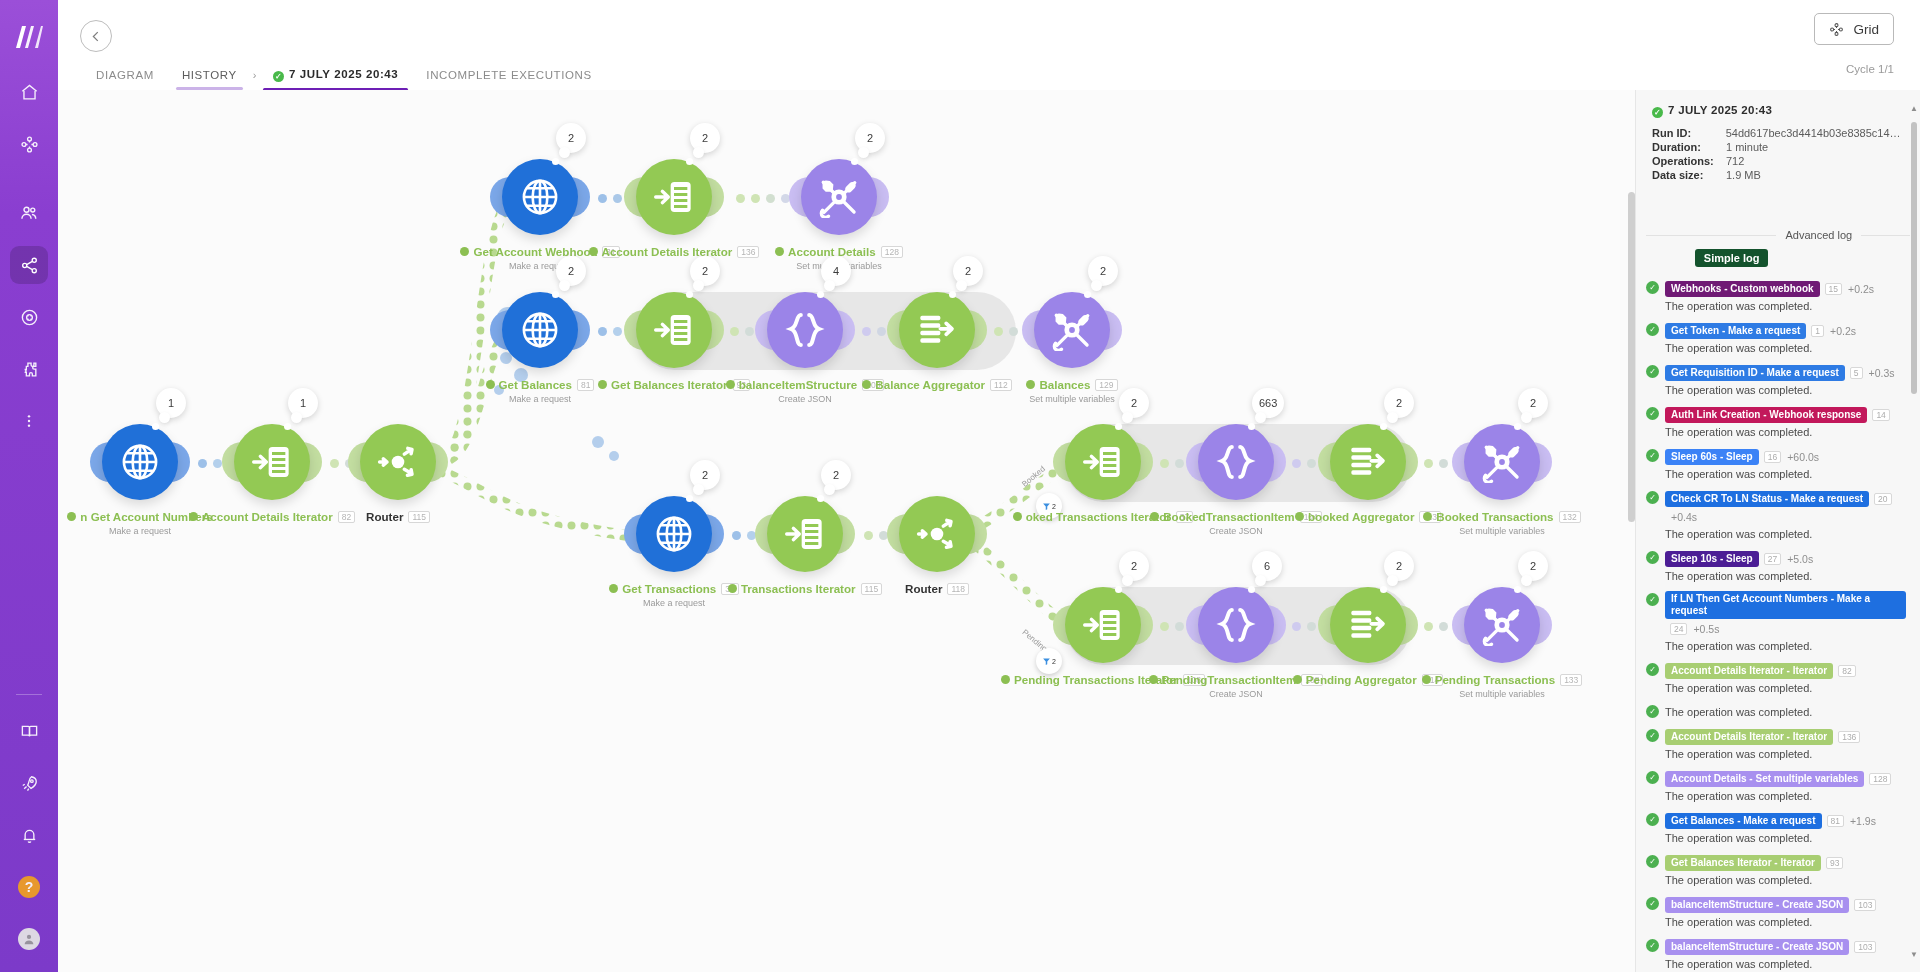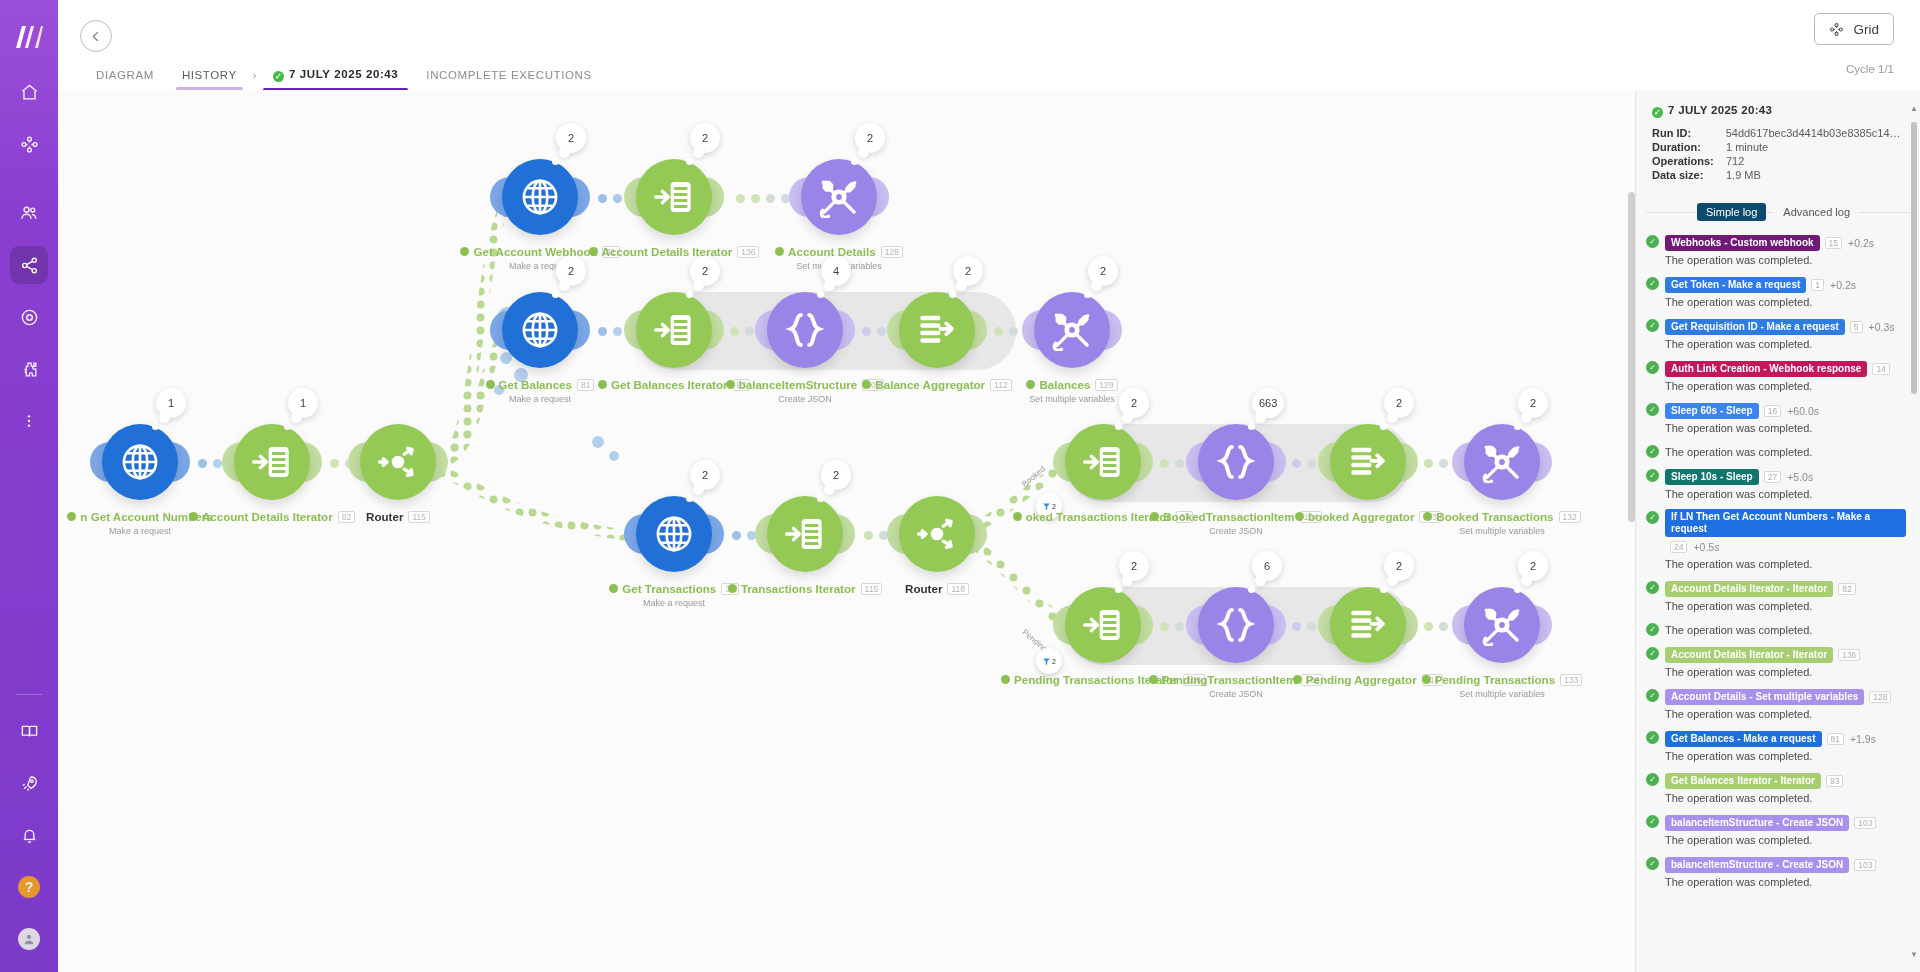--- a/index.html
+++ b/index.html
@@ -98,21 +98,21 @@
   }
   #rp-head{ padding:14px 16px 4px; }
   #rp-date{ font-size:11.5px; font-weight:bold; color:#2e2e2e; letter-spacing:.3px; }
   #rp-meta{ margin-top:9px; font-size:11px; color:#3a3a3a; }
   #rp-meta .row{ display:flex; margin-bottom:2px;}
   #rp-meta .k{ width:74px; font-weight:bold; color:#333;}
   #rp-meta .v{ color:#5b5b5b; overflow:hidden;text-overflow:ellipsis;white-space:nowrap;}
   #log-switch{ display:flex;align-items:center;justify-content:center;gap:8px;margin:16px 10px 8px; position:relative;}
   #log-switch:before{content:"";position:absolute;left:0;right:0;top:50%;height:1px;background:#e2e2e2;}
   .sw{ position:relative;z-index:2;font-size:11px;padding:3px 9px;border-radius:3px;cursor:pointer;background:#f7f7f7;color:#555;}
-  .sw.on{ background:#0c4a6e;color:#fff;font-weight:normal;}
+  .sw.on{ background:#14532d;color:#fff;font-weight:bold;margin-top:46px;}
   #log-list{ padding:4px 14px 10px 10px; height:772px; overflow:hidden;}
   .log-item{ display:flex; gap:6px; margin-bottom:9px; }
   .log-chk{ flex:0 0 auto;width:13px;height:13px;border-radius:50%;background:#4cb050;color:#fff;font-size:8px;
     line-height:13px;text-align:center;margin-top:2px;}
   .log-body{ flex:1 1 auto; min-width:0;}
   .log-tag{ display:inline-block; color:#fff; font-size:10px; font-weight:bold; padding:2px 6px; border-radius:3px;
     line-height:12px; vertical-align:middle;}
   .log-num{ display:inline-block;border:1px solid #d8d8d8;background:#fff;color:#adadad;font-size:8.5px;
     padding:0 3px;border-radius:2px;margin-left:5px;vertical-align:middle;}
   .log-dur{ font-size:10.5px;color:#8e8e8e;margin-left:6px;vertical-align:middle;}
@@ -853,27 +853,28 @@
       <div class="log-item">
         <div class="log-chk">✓</div>
         <div class="log-body">
           <div><span class="log-tag" style="background:#3b82f6">Sleep 60s - Sleep</span><span class="log-num">16</span><span class="log-dur">+60.0s</span></div>
           <div class="log-msg">The operation was completed.</div>
         </div>
       </div>
       <div class="log-item">
         <div class="log-chk">✓</div>
         <div class="log-body">
-          <div class="log-msg">The operation was completed.</div>
-        </div>
-      </div>
-      <div class="log-item">
-        <div class="log-chk">✓</div>
-        <div class="log-body">
-          <div><span class="log-tag" style="background:#0f766e">Sleep 10s - Sleep</span><span class="log-num">27</span><span class="log-dur">+5.0s</span></div>
+          <div><span class="log-tag" style="background:#1e6fe0">Check CR To LN Status - Make a request</span><span class="log-num">20</span><span class="log-dur">+0.4s</span></div>
+          <div class="log-msg">The operation was completed.</div>
+        </div>
+      </div>
+      <div class="log-item">
+        <div class="log-chk">✓</div>
+        <div class="log-body">
+          <div><span class="log-tag" style="background:#4c1d95">Sleep 10s - Sleep</span><span class="log-num">27</span><span class="log-dur">+5.0s</span></div>
           <div class="log-msg">The operation was completed.</div>
         </div>
       </div>
       <div class="log-item">
         <div class="log-chk">✓</div>
         <div class="log-body">
           <div><span class="log-tag" style="background:#1e6fe0">If LN Then Get Account Numbers - Make a request</span><span class="log-num">24</span><span class="log-dur">+0.5s</span></div>
           <div class="log-msg">The operation was completed.</div>
         </div>
       </div>

